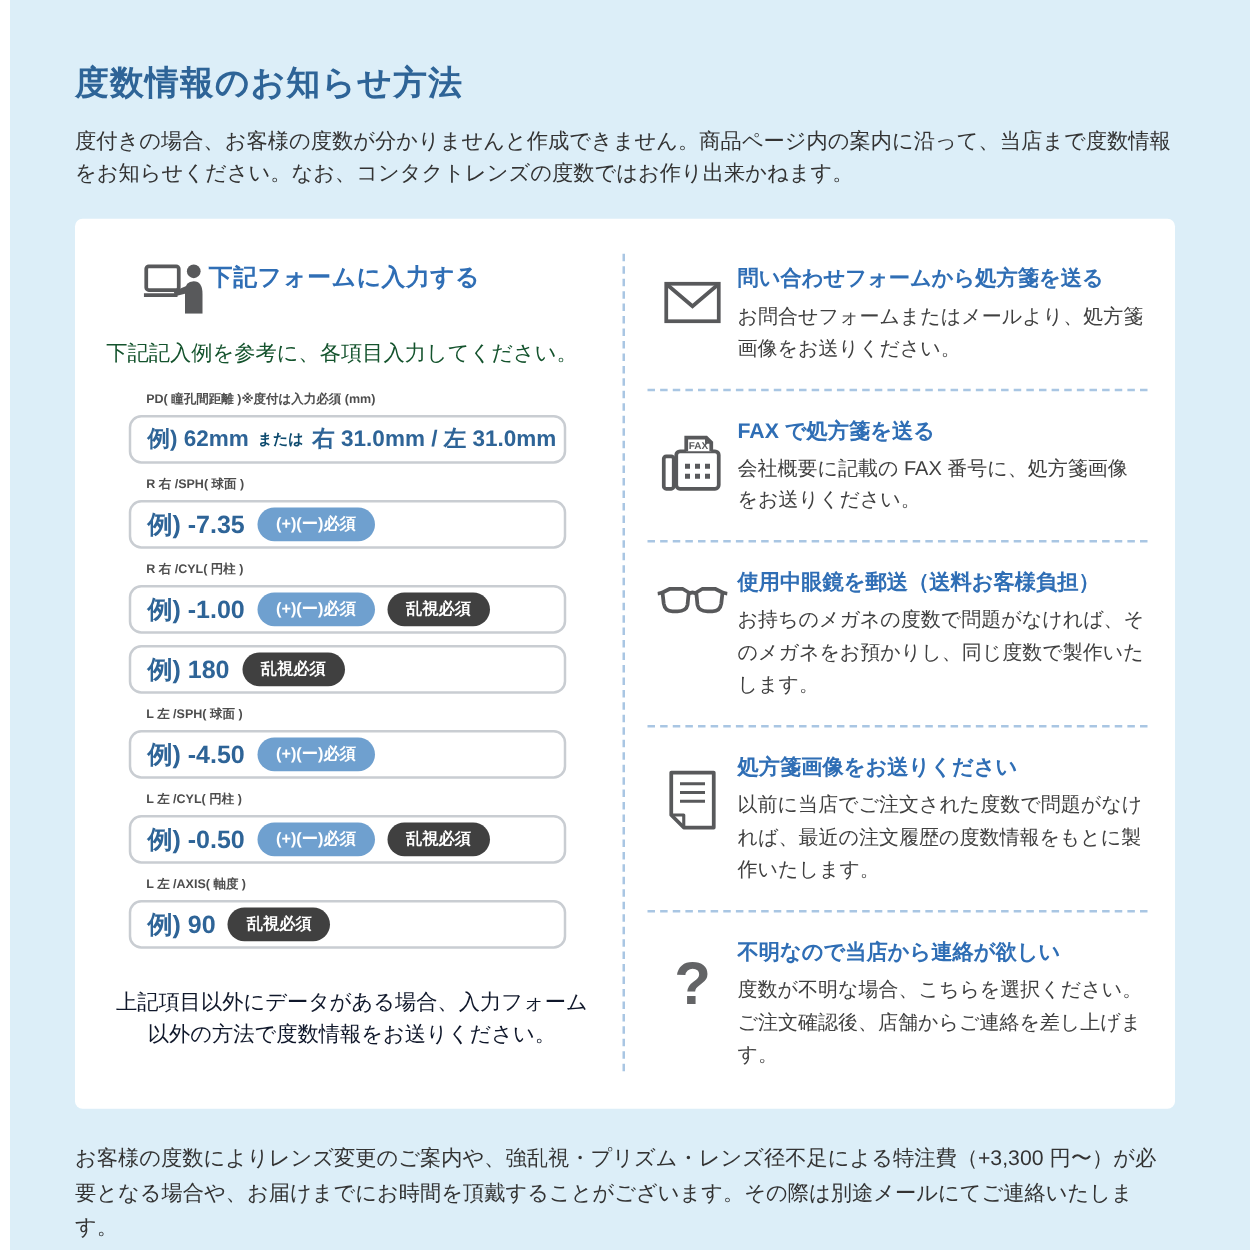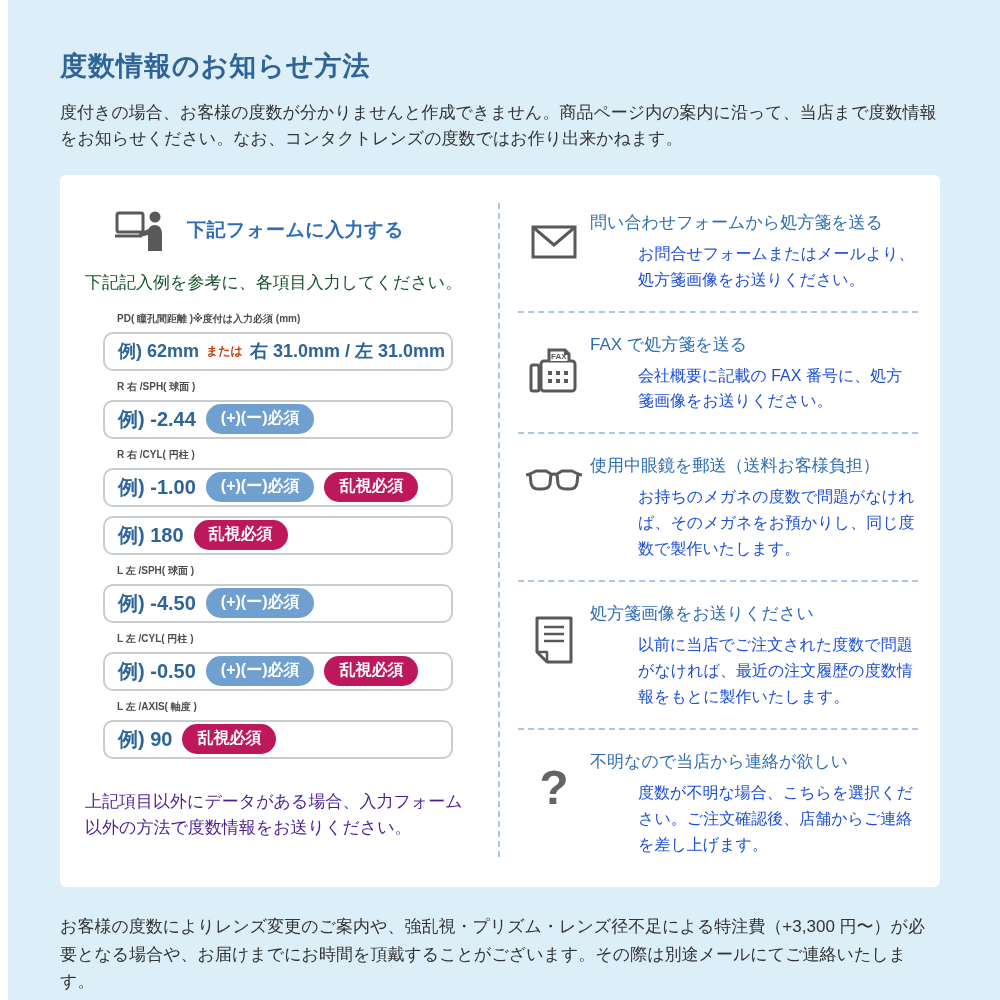--- a/index.html
+++ b/index.html
@@ -41,22 +41,21 @@
     padding:0 20px 0 43px;
     border-right:2px dashed #a9c6e3;
   }
   .col-right {
     width:50%;
     padding:8px 22px 0 18px;
   }
   
   .form-header {
     display:flex;
-    align-items:center;
-    gap:20px;
+    align-items:flex-start;
     padding-left:12px;
     margin-top:6px;
   }
   .form-heading {
     font-size:19px;
     font-weight:bold;
     color:#2f6eb5;
     letter-spacing:0.5px;
   }
   .form-instruction {
@@ -87,65 +86,65 @@
   .example-text {
     font-size:20px;
     font-weight:bold;
     color:#2e6497;
     white-space:nowrap;
   }
   .example-text.small-fit { font-size:18px; }
   .or-text {
     font-size:12px;
     font-weight:bold;
-    color:#c2410c;
+    color:#0c4a6e;
     margin:0 -3px;
     white-space:nowrap;
   }
   .badge {
     display:inline-block;
     border-radius:999px;
     color:#fff;
-    font-size:16px;
+    font-size:13px;
     font-weight:bold;
     padding:4px 15px 5px 15px;
     white-space:nowrap;
   }
   .badge-blue { background:#6fa0cf; }
-  .badge-orange { background:#be185d; }
+  .badge-orange { background:#404040; }
   .form-note {
     margin-top:30px;
     margin-left:-18px;
     font-size:17px;
     line-height:1.55;
-    color:#4c1d95;
+    color:#0f172a;
+    text-align:center;
   }
   
   .method-section { display:flex; }
   .method-icon {
     width:72px;
     flex:0 0 72px;
     display:flex;
     justify-content:center;
     align-items:flex-start;
     padding-top:14px;
     text-align:right;
   }
   .method-text { flex:1; }
   .method-title {
     font-size:17px;
-    font-weight:normal;
+    font-weight:bold;
     color:#2f6eb5;
     margin-bottom:7px;
   }
   .method-body {
     font-size:16px;
     line-height:1.62;
-    color:#1d4ed8;
-    margin-left:48px;
+    color:#404040;
   }
   .method-divider {
     border:none;
     border-top:2px dashed #a9c6e3;
     margin:18px 0 20px 0;
   }
   .question-glyph {
     font-size:48px;
     font-weight:bold;
     color:#636466;
@@ -194,21 +193,21 @@
         <div class="field-box">
           <span class="example-text small-fit">例) 62mm</span>
           <span class="or-text">または</span>
           <span class="example-text small-fit">右 31.0mm / 左 31.0mm</span>
         </div>
       </div>
 
       <div class="field-group">
         <div class="field-label">R 右 /SPH( 球面 )</div>
         <div class="field-box">
-          <span class="example-text">例) -2.44</span>
+          <span class="example-text">例) -7.35</span>
           <span class="badge badge-blue">(+)(ー)必須</span>
         </div>
       </div>
 
       <div class="field-group">
         <div class="field-label">R 右 /CYL( 円柱 )</div>
         <div class="field-box">
           <span class="example-text">例) -1.00</span>
           <span class="badge badge-blue">(+)(ー)必須</span>
           <span class="badge badge-orange">乱視必須</span>

